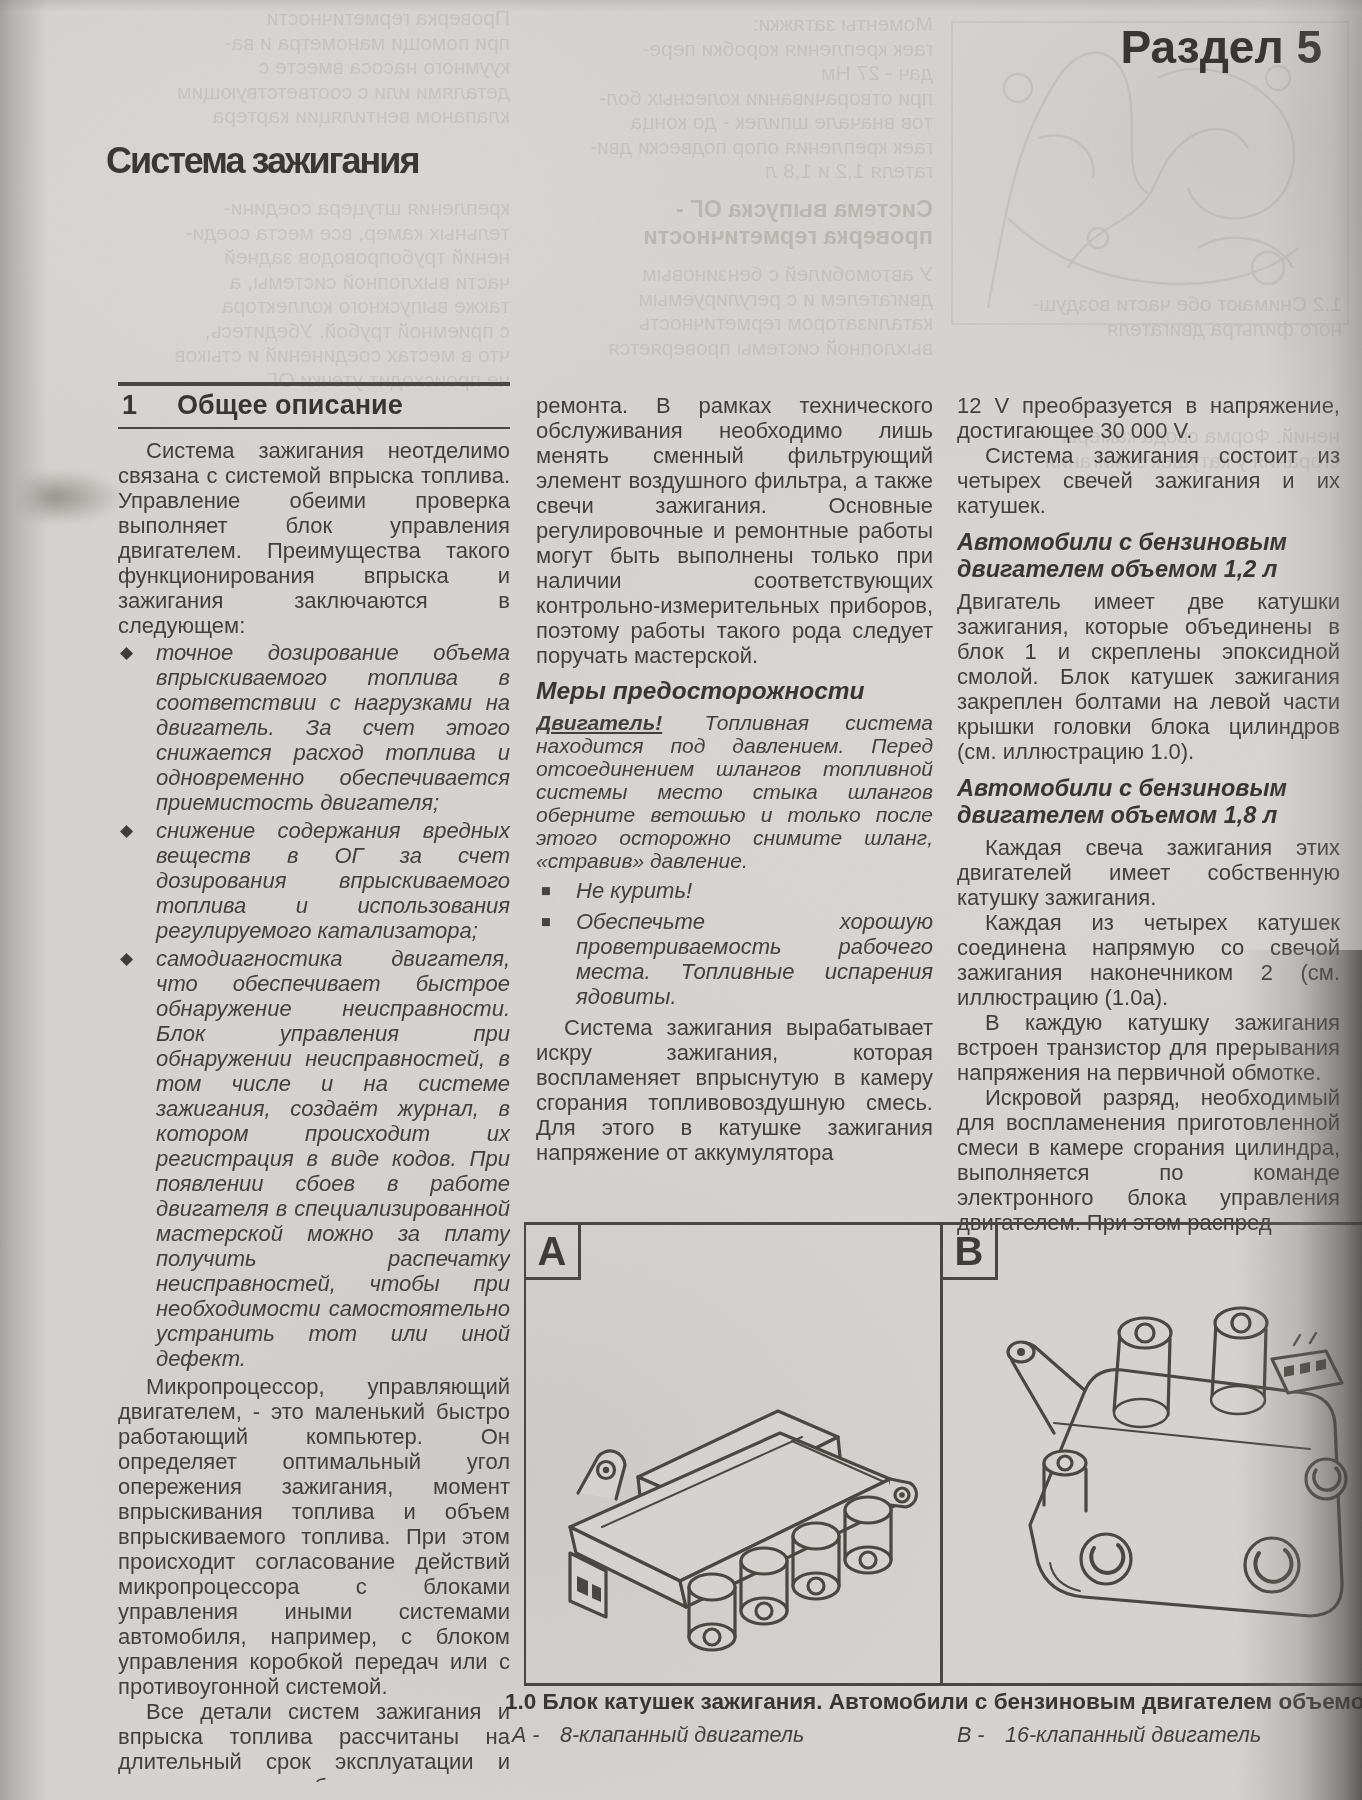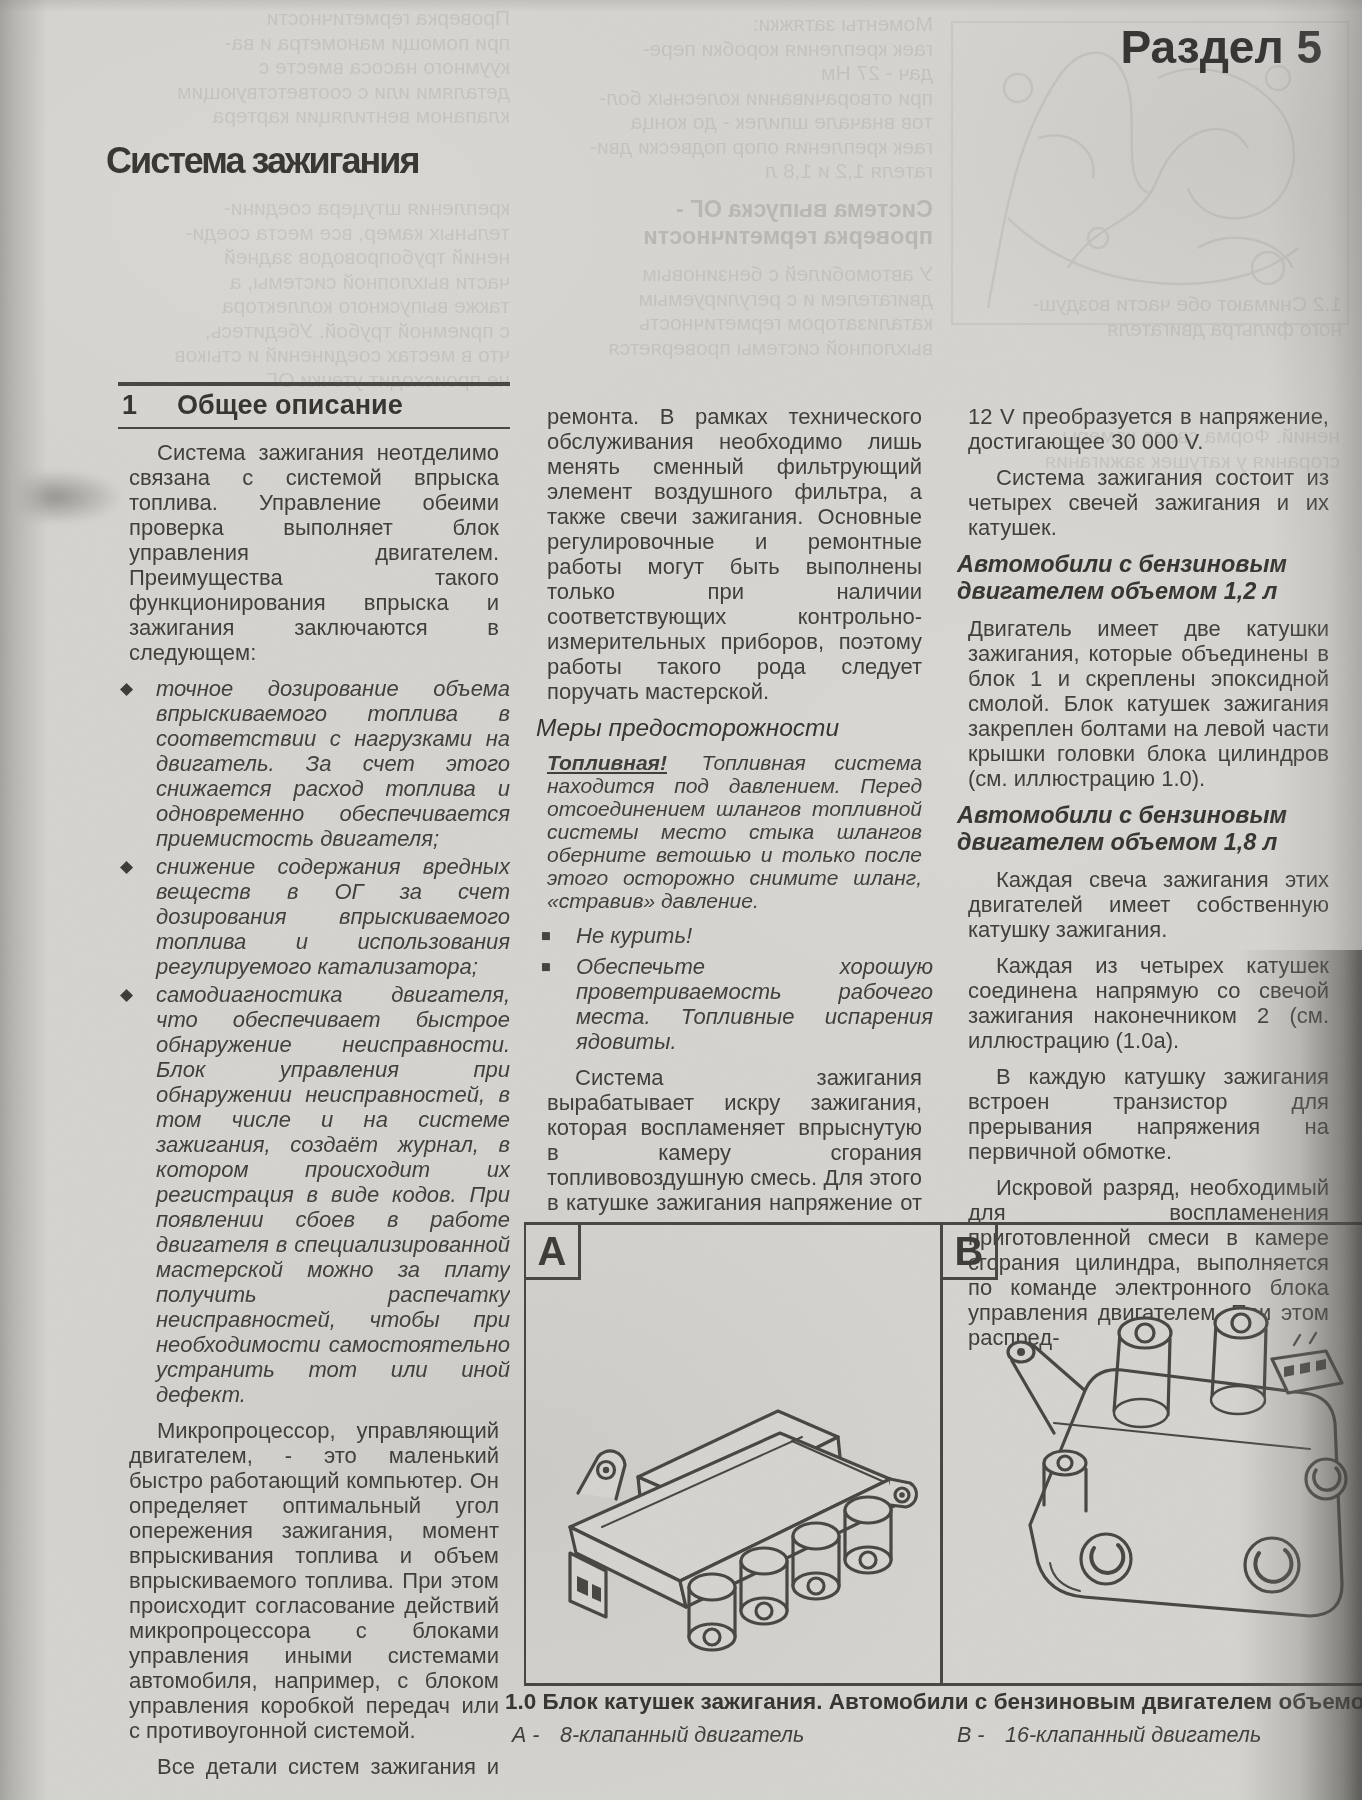--- a/index.html
+++ b/index.html
@@ -10,34 +10,34 @@
       radial-gradient(ellipse 900px 650px at 72% 42%, rgba(255,255,255,.09), transparent 60%),
       radial-gradient(ellipse 800px 600px at 38% 82%, rgba(128,126,120,.10), transparent 60%),
       radial-gradient(ellipse 500px 380px at 92% 8%, rgba(128,126,120,.12), transparent 70%),
       #d7d5d1;}
   .abs{position:absolute;}
   
   .section-label{top:20px;right:40px;font-weight:bold;font-size:46px;color:#333230;letter-spacing:0;}
   .page-title{left:106px;top:140px;font-weight:bold;font-size:36px;letter-spacing:-2px;color:#353431;white-space:nowrap;}
   
   .col{position:absolute;text-align:justify;font-size:22px;line-height:25px;}
-  .col p{margin:11px;}
+  .col p{margin:0;}
   .ind{text-indent:28px;}
   .col1{left:118px;top:382px;width:392px;height:1400px;overflow:hidden;}
   .col2{left:536px;top:393px;width:397px;height:828px;overflow:hidden;}
   .col3{left:957px;top:393px;width:383px;height:850px;}
   .sec-head{display:flex;gap:40px;border-top:4px solid #45443f;border-bottom:2px solid #45443f;
     padding:7px 0 9px 4px;margin-bottom:9px;font-weight:bold;font-size:27px;color:#33322f;text-align:left;}
   ul.blist{list-style:none;margin:2px 0 2px;padding:0;}
   ul.blist li{position:relative;padding-left:38px;margin:0 0 3px;font-style:italic;}
   .dmark{position:absolute;left:2px;top:0;font-size:17px;font-style:normal;color:#3a3936;}
   ul.sqlist{list-style:none;margin:6px 0 4px;padding:0;}
   ul.sqlist li{position:relative;padding-left:40px;margin:0 0 6px;font-style:italic;}
   .smark{position:absolute;left:5px;top:0;font-size:16px;font-style:normal;color:#42413d;}
-  .safety-heading{margin:10px 0 8px;font-weight:normal;font-style:italic;font-size:24.5px;color:#33322f;text-align:left;}
+  .safety-heading{margin:10px 0 8px;font-weight:bold;font-style:italic;font-size:24.5px;color:#33322f;text-align:left;}
   .warn{font-style:italic;font-size:21px;line-height:23px;margin-bottom:6px;}
   .wlabel{font-weight:bold;text-decoration:underline;margin-right:6px;}
   .sub-heading{margin:11px 0 6px;font-weight:bold;font-style:italic;font-size:23.5px;line-height:27px;color:#33322f;text-align:left;}
   
   .figure{left:524px;top:1222px;width:838px;height:458px;
     border-top:3px solid #45443f;border-bottom:3px solid #45443f;border-left:2.5px solid #45443f;}
   .fdiv{position:absolute;left:414px;top:0;width:2.5px;height:100%;background:#45443f;}
   .flabel{position:absolute;width:52px;height:52px;border-right:3px solid #45443f;border-bottom:3px solid #45443f;
     display:flex;align-items:center;justify-content:center;font-weight:bold;font-size:40px;color:#3a3936;}
   .flabel.a{left:0;top:0;}
@@ -155,21 +155,21 @@
       </li>
     </ul>
     <p class="ind">Микропроцессор, управляющий двигателем, - это маленький быстро работающий компьютер. Он определяет оптимальный угол опережения зажигания, момент впрыскивания топлива и объем впрыскиваемого топлива. При этом происходит согласование действий микропроцессора с блоками управления иными системами автомобиля, например, с блоком управления коробкой передач или с противоугонной системой.</p>
     <p class="ind">Все детали систем зажигания и впрыска топлива рассчитаны на длительный срок эксплуатации и практически не требуют</p>
   </div>
 
   <div class="col col2">
     <p>ремонта. В рамках технического обслуживания необходимо лишь менять сменный фильтрующий элемент воздушного фильтра, а также свечи зажигания. Основные регулировочные и ремонтные работы могут быть выполнены только при наличии соответствующих контрольно-измерительных приборов, поэтому работы такого рода следует поручать мастерской.</p>
     <div class="safety-heading">Меры предосторожности</div>
     <p class="warn">
-      <span class="wlabel">Топливная!</span>
+      <span class="wlabel">Двигатель!</span>
       <span>Топливная система находится под давлением. Перед отсоединением шлангов топливной системы место стыка шлангов оберните ветошью и только после этого осторожно снимите шланг, «стравив» давление.</span>
     </p>
     <ul class="sqlist">
       <li>
         <span class="smark">■</span>
       </li>
       <li>
         <span class="smark">■</span>
         <span>Не курить!</span>
       </li>

